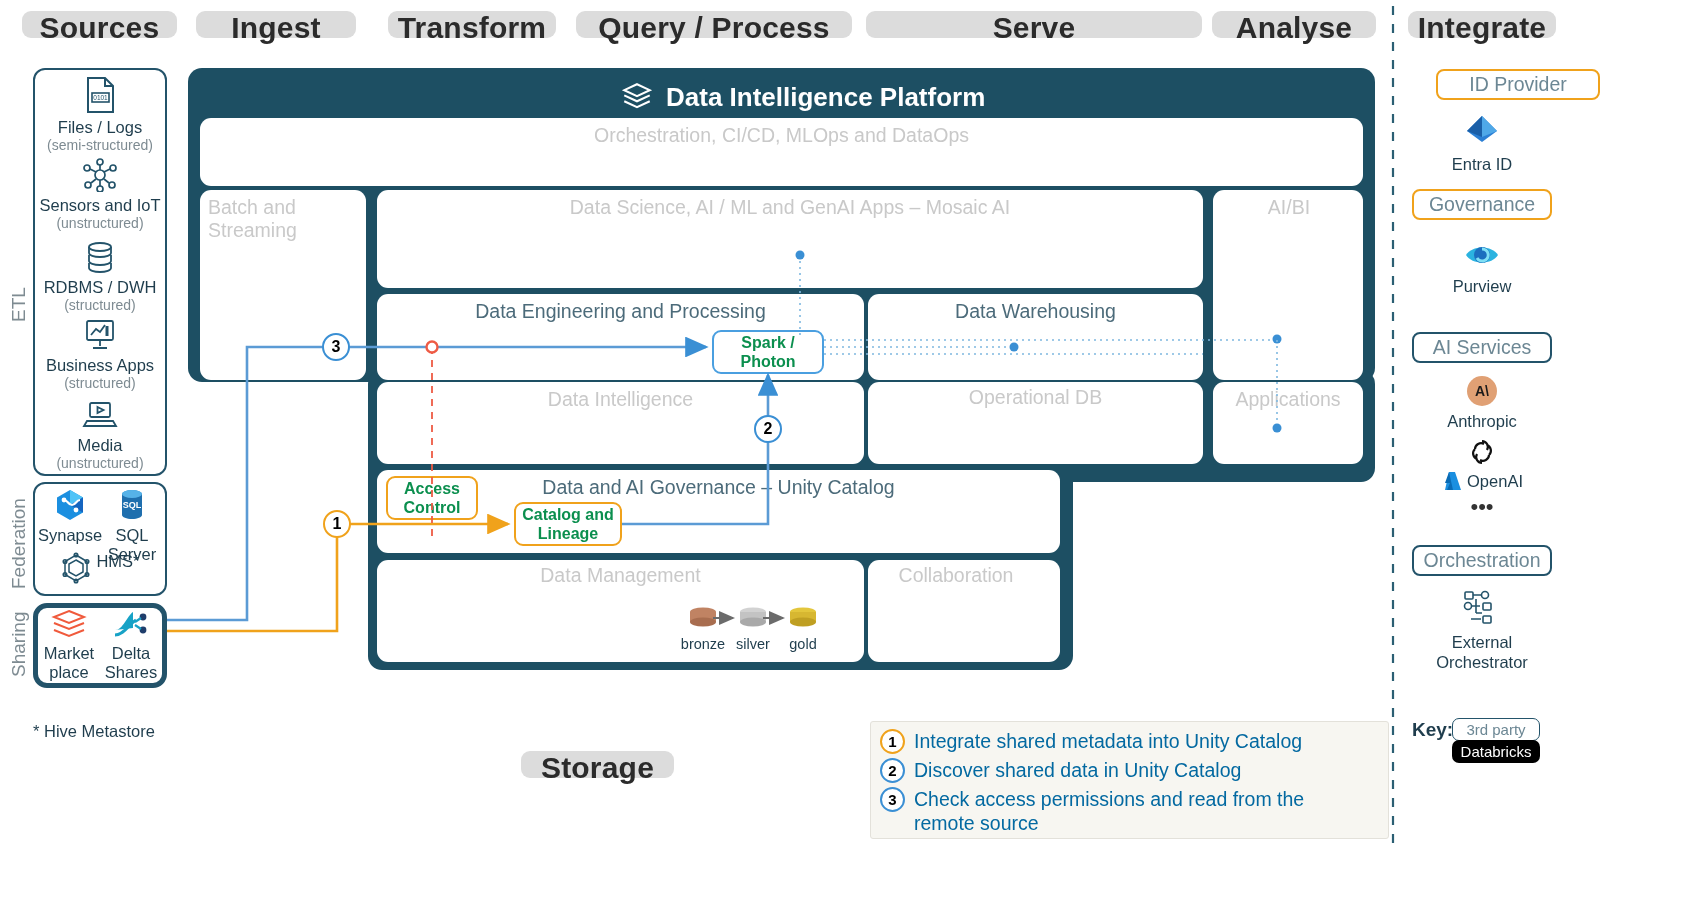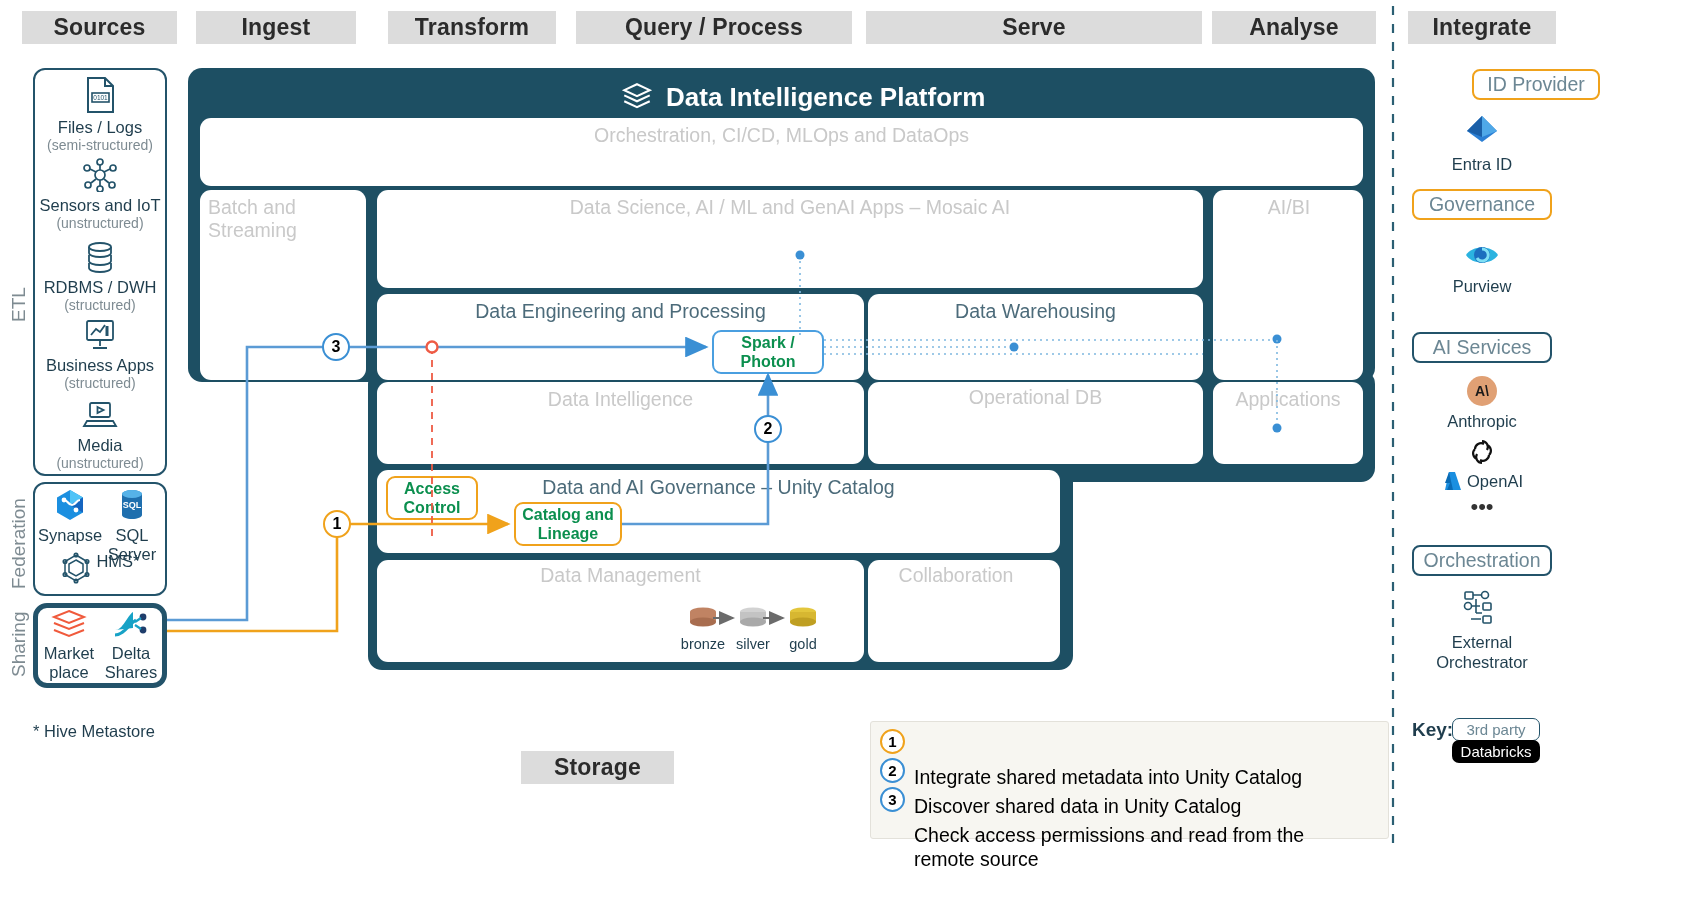--- a/index.html
+++ b/index.html
@@ -11,26 +11,27 @@
     overflow: hidden;
     color: #1f3d4d;
   }
   .stage { position: absolute; inset: 0; }
 
   
   .colhdr {
     position: absolute;
     background: #dcdcdc;
     color: #2b2b2b;
-    font-size: 23px;
+    font-size: 30px;
     font-weight: bold;
     text-align: center;
     line-height: 33px;
-    height: 33px;
+    height: 27px;
     letter-spacing: .2px;
+    border-radius: 9px;
   }
 
   
   .railtext {
     position: absolute;
     color: #7e8b92;
     font-size: 19px;
     writing-mode: vertical-rl;
     transform: rotate(180deg);
     text-align: center;
@@ -140,21 +141,21 @@
   }
   .legrow { position: absolute; display: flex; align-items: flex-start; }
   .legnum {
     width: 25px; height: 25px; border-radius: 50%;
     border: 2.5px solid #3a8fd4; background: #fff;
     color: #000; font-size: 15px; font-weight: bold;
     display: flex; align-items: center; justify-content: center;
     flex: 0 0 auto;
   }
   .legnum.amber { border-color: #f0a21b; }
-  .legtxt { margin-left: 9px; font-size: 19.5px; color: #000000; line-height: 24px; margin-top: 36px; }
+  .legtxt { margin-left: 9px; font-size: 19.5px; color: #0369a1; line-height: 24px; }
 
   .keyrow { position: absolute; font-size: 19px; font-weight: bold; color: #1f3d4d; }
   .keypill {
     position: absolute; border-radius: 7px;
     font-size: 15px; text-align: right;
     display: flex; align-items: center; justify-content: center;
   }
   .keypill.third { border: 1.5px solid #23536a; color: #6c8794; background: #fff; }
   .keypill.dbx   { background: #000000; color: #fff; }
 
@@ -435,21 +436,21 @@
   <div class="chip orange" style="left:514px;top:502px;width:108px;height:44px">
     <span>Catalog and Lineage</span>
   </div>
 
   <div class="badge" style="left:322px;top:333px">3</div>
   <div class="badge" style="left:754px;top:415px">2</div>
   <div class="badge amber" style="left:323px;top:510px">1</div>
 
   <div class="colhdr" style="left:521px;top:751px;width:153px">Storage</div>
 
-  <div class="pillbox" style="left:1472px;top:69px;width:128px;height:31px">
+  <div class="pillbox" style="left:1436px;top:69px;width:164px;height:31px">
     <span>ID Provider</span>
   </div>
   <div style="position:absolute;left:1412px;top:112px;width:140px;text-align:center">
     <svg width="40" height="38" viewBox="0 0 40 38">
       <path d="M20 4 L35 19 L20 30 L5 19 Z" fill="#2b7fd4"></path>
       <path d="M20 4 L35 19 L20 25 Z" fill="#4fa8e8"></path>
       <path d="M20 4 L5 19 L20 25 Z" fill="#1a5fa8"></path>
     </svg>
     <div class="sidelabel" style="position:static">Entra ID</div>
   </div>

